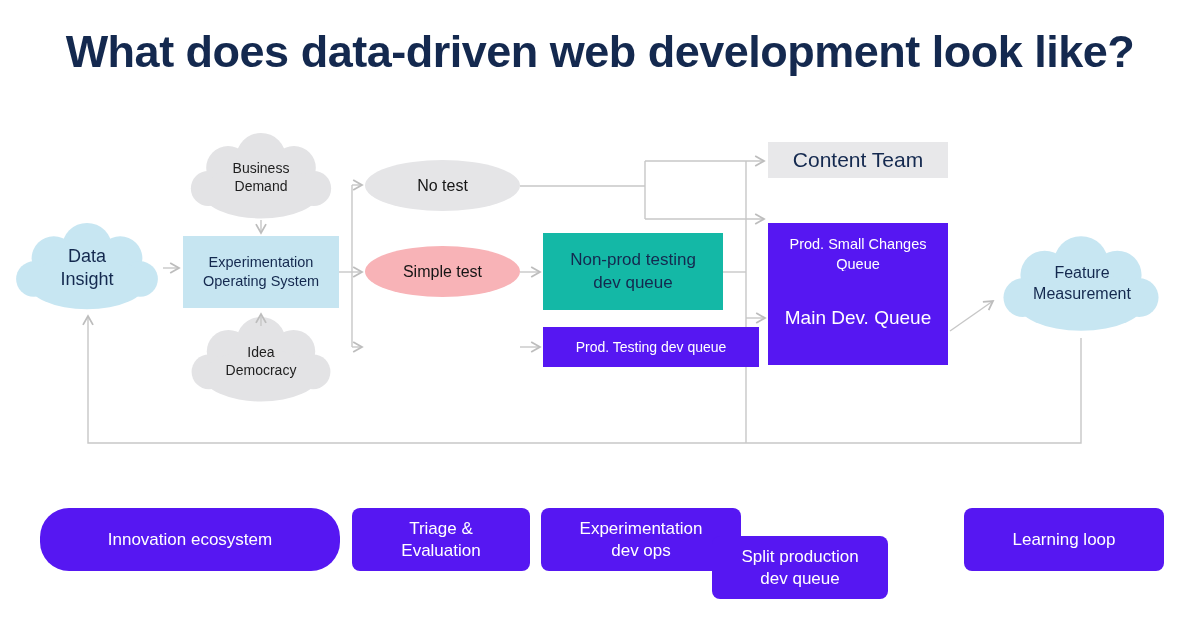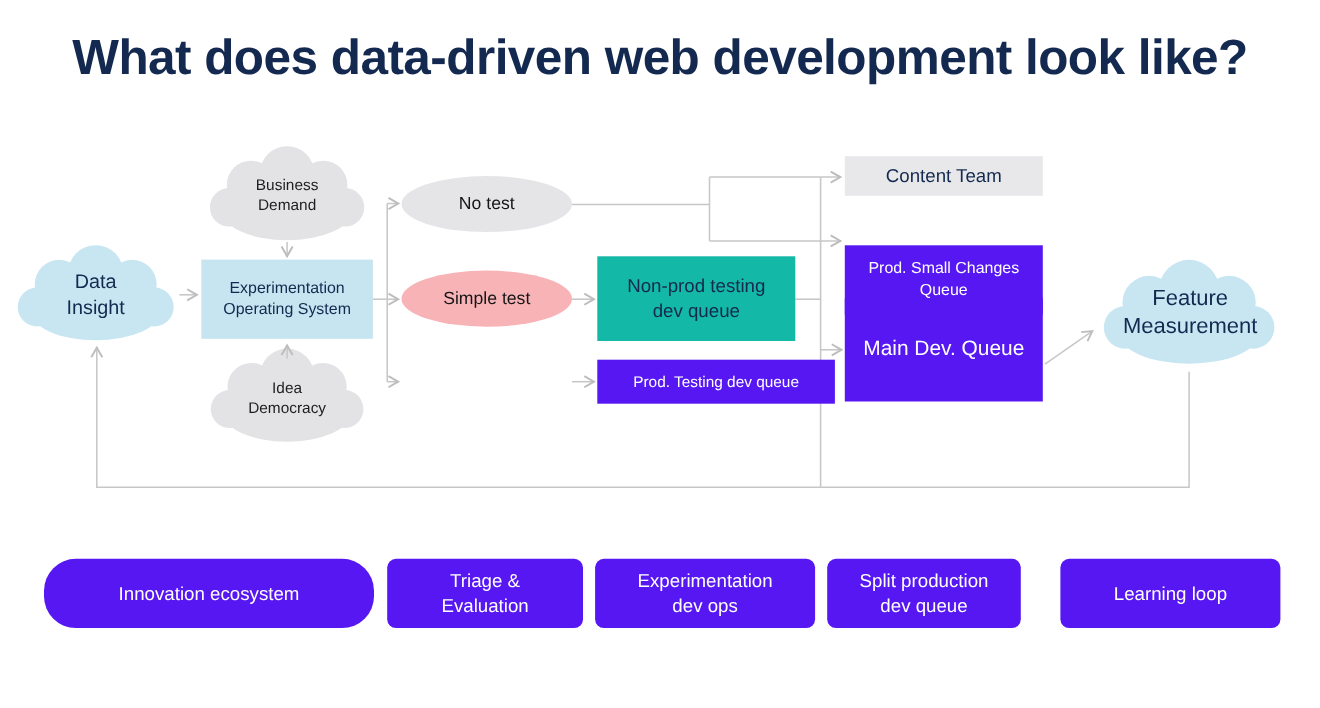--- a/index.html
+++ b/index.html
@@ -11,51 +11,51 @@
     position:absolute;left:0;top:26px;width:1200px;text-align:center;
     font-size:45px;font-weight:600;letter-spacing:-0.5px;color:#14294f;margin:0;
   }
   svg.connectors{position:absolute;left:0;top:0;pointer-events:none;}
   .lbl{position:absolute;display:flex;align-items:center;justify-content:center;
        text-align:center;white-space:pre-line;line-height:1.3;}
   
   .lbl-business{left:186px;top:142px;width:150px;height:70px;font-size:14px;color:#1e1e1e;}
   .lbl-data{left:12px;top:232px;width:150px;height:72px;font-size:18px;color:#14294f;}
   .lbl-idea{left:186px;top:326px;width:150px;height:70px;font-size:14px;color:#1e1e1e;}
-  .lbl-feature{left:987px;top:248px;width:190px;height:72px;font-size:20px;color:#14294f;}
+  .lbl-feature{left:987px;top:248px;width:190px;height:72px;font-size:16px;color:#14294f;}
   
   .node{position:absolute;display:flex;align-items:center;justify-content:center;
         text-align:center;white-space:pre-line;line-height:1.32;}
   .n-expos{left:183px;top:236px;width:156px;height:72px;background:#c6e5f1;
            color:#14294f;font-size:14.5px;}
   .n-nonprod{left:543px;top:233px;width:180px;height:77px;background:#14b8a6;
            color:#14294f;font-size:17px;}
   .n-prodtest{left:543px;top:327px;width:216px;height:40px;background:#5617f2;
            color:#ffffff;font-size:14px;}
   .n-content{left:768px;top:142px;width:180px;height:36px;background:#e8e8ea;
-           color:#14294f;font-size:17px;}
+           color:#14294f;font-size:21px;}
   .n-smallchg{left:768px;top:186px;width:180px;height:63px;background:#5617f2;
            color:#ffffff;font-size:14.5px;margin-top:37px;}
   .n-maindev{left:768px;top:271px;width:180px;height:94px;background:#5617f2;
            color:#ffffff;font-size:19px;}
   
   .ell{position:absolute;width:155px;height:51px;border-radius:50%;
        display:flex;align-items:center;justify-content:center;
        font-size:16px;color:#151515;}
   .e-notest{left:365px;top:160px;background:#e5e5e7;}
   .e-simple{left:365px;top:246px;background:#f8b3b7;}
   .e-complex{left:365px;top:321px;background:#f8b3b7;}
   
   .stage{position:absolute;top:508px;height:63px;background:#5617f2;border-radius:8px;
          color:#ffffff;font-size:17px;display:flex;align-items:center;justify-content:center;
          text-align:center;white-space:pre-line;line-height:1.25;}
   .s1{left:40px;width:300px;border-radius:29px;}
   .s2{left:352px;width:178px;}
   .s3{left:541px;width:200px;}
-  .s4{left:752px;width:176px;}
+  .s4{left:712px;width:176px;margin-top:28px;}
   .s5{left:964px;width:200px;}
 </style>
 </head>
 <body>
 
 <div class="canvas">
 
   <h1 class="title">What does data-driven web development look like?</h1>
 
   <svg class="connectors" width="1200" height="644" viewBox="0 0 1200 644">

